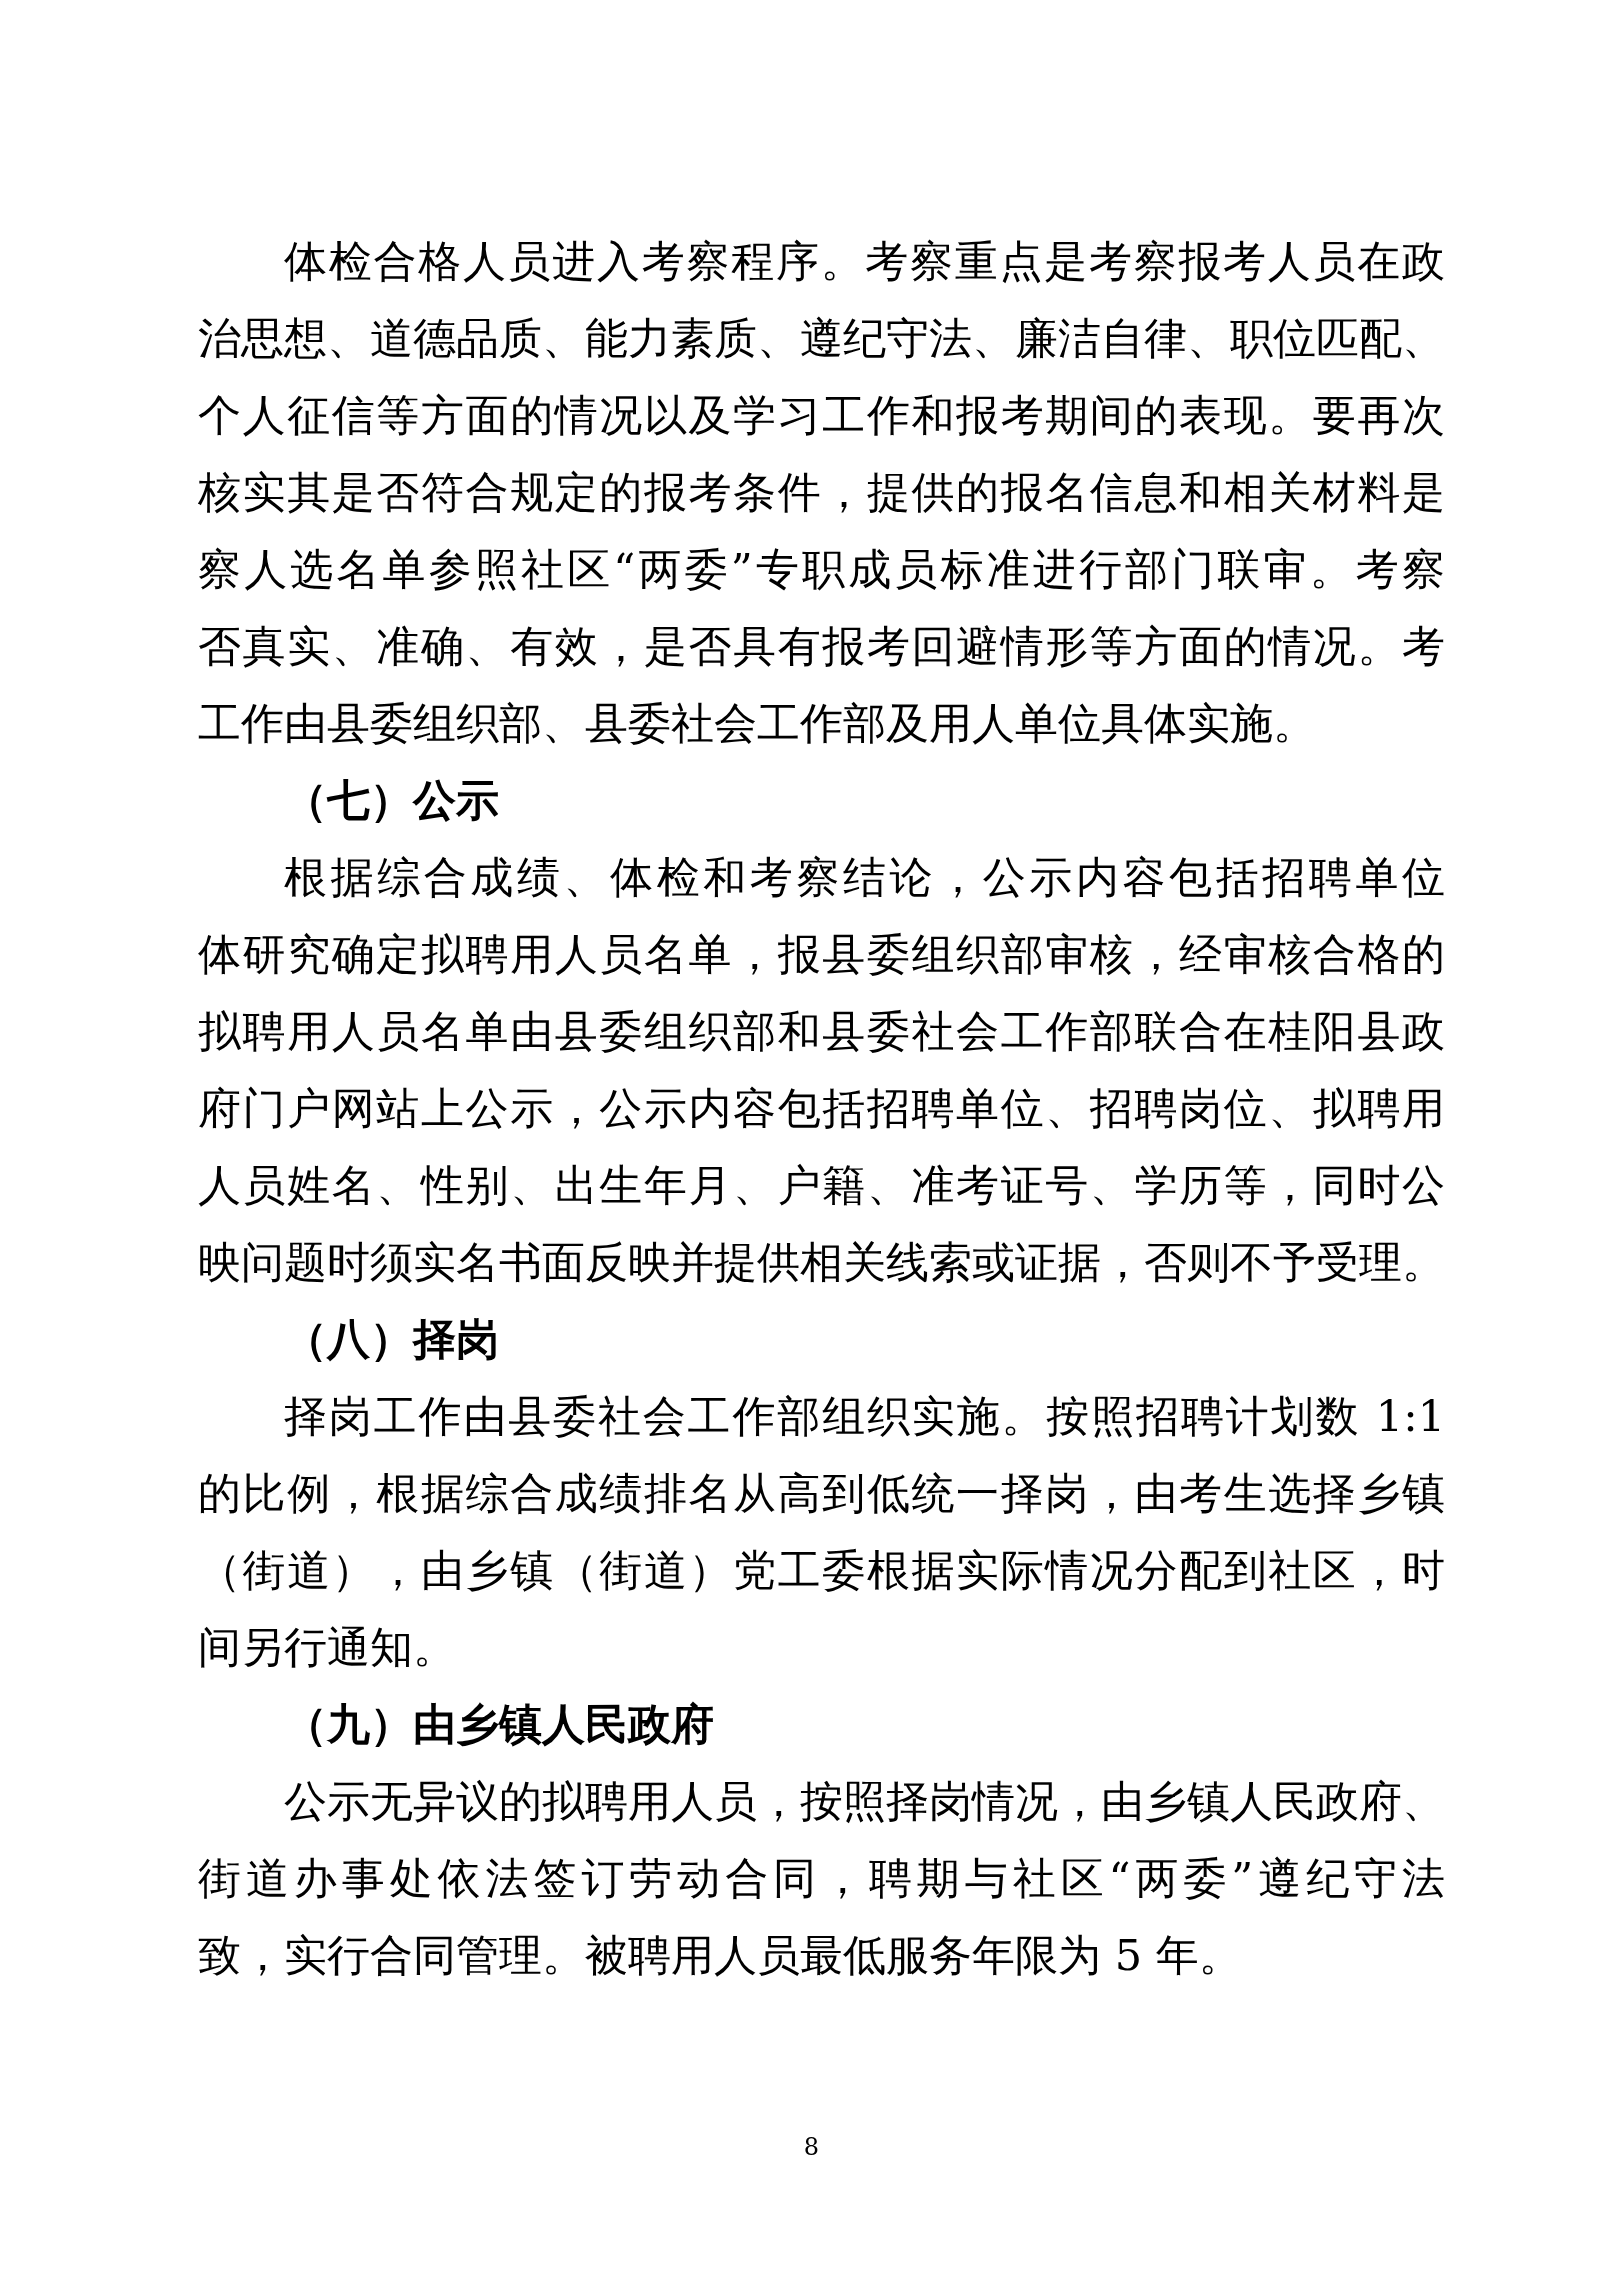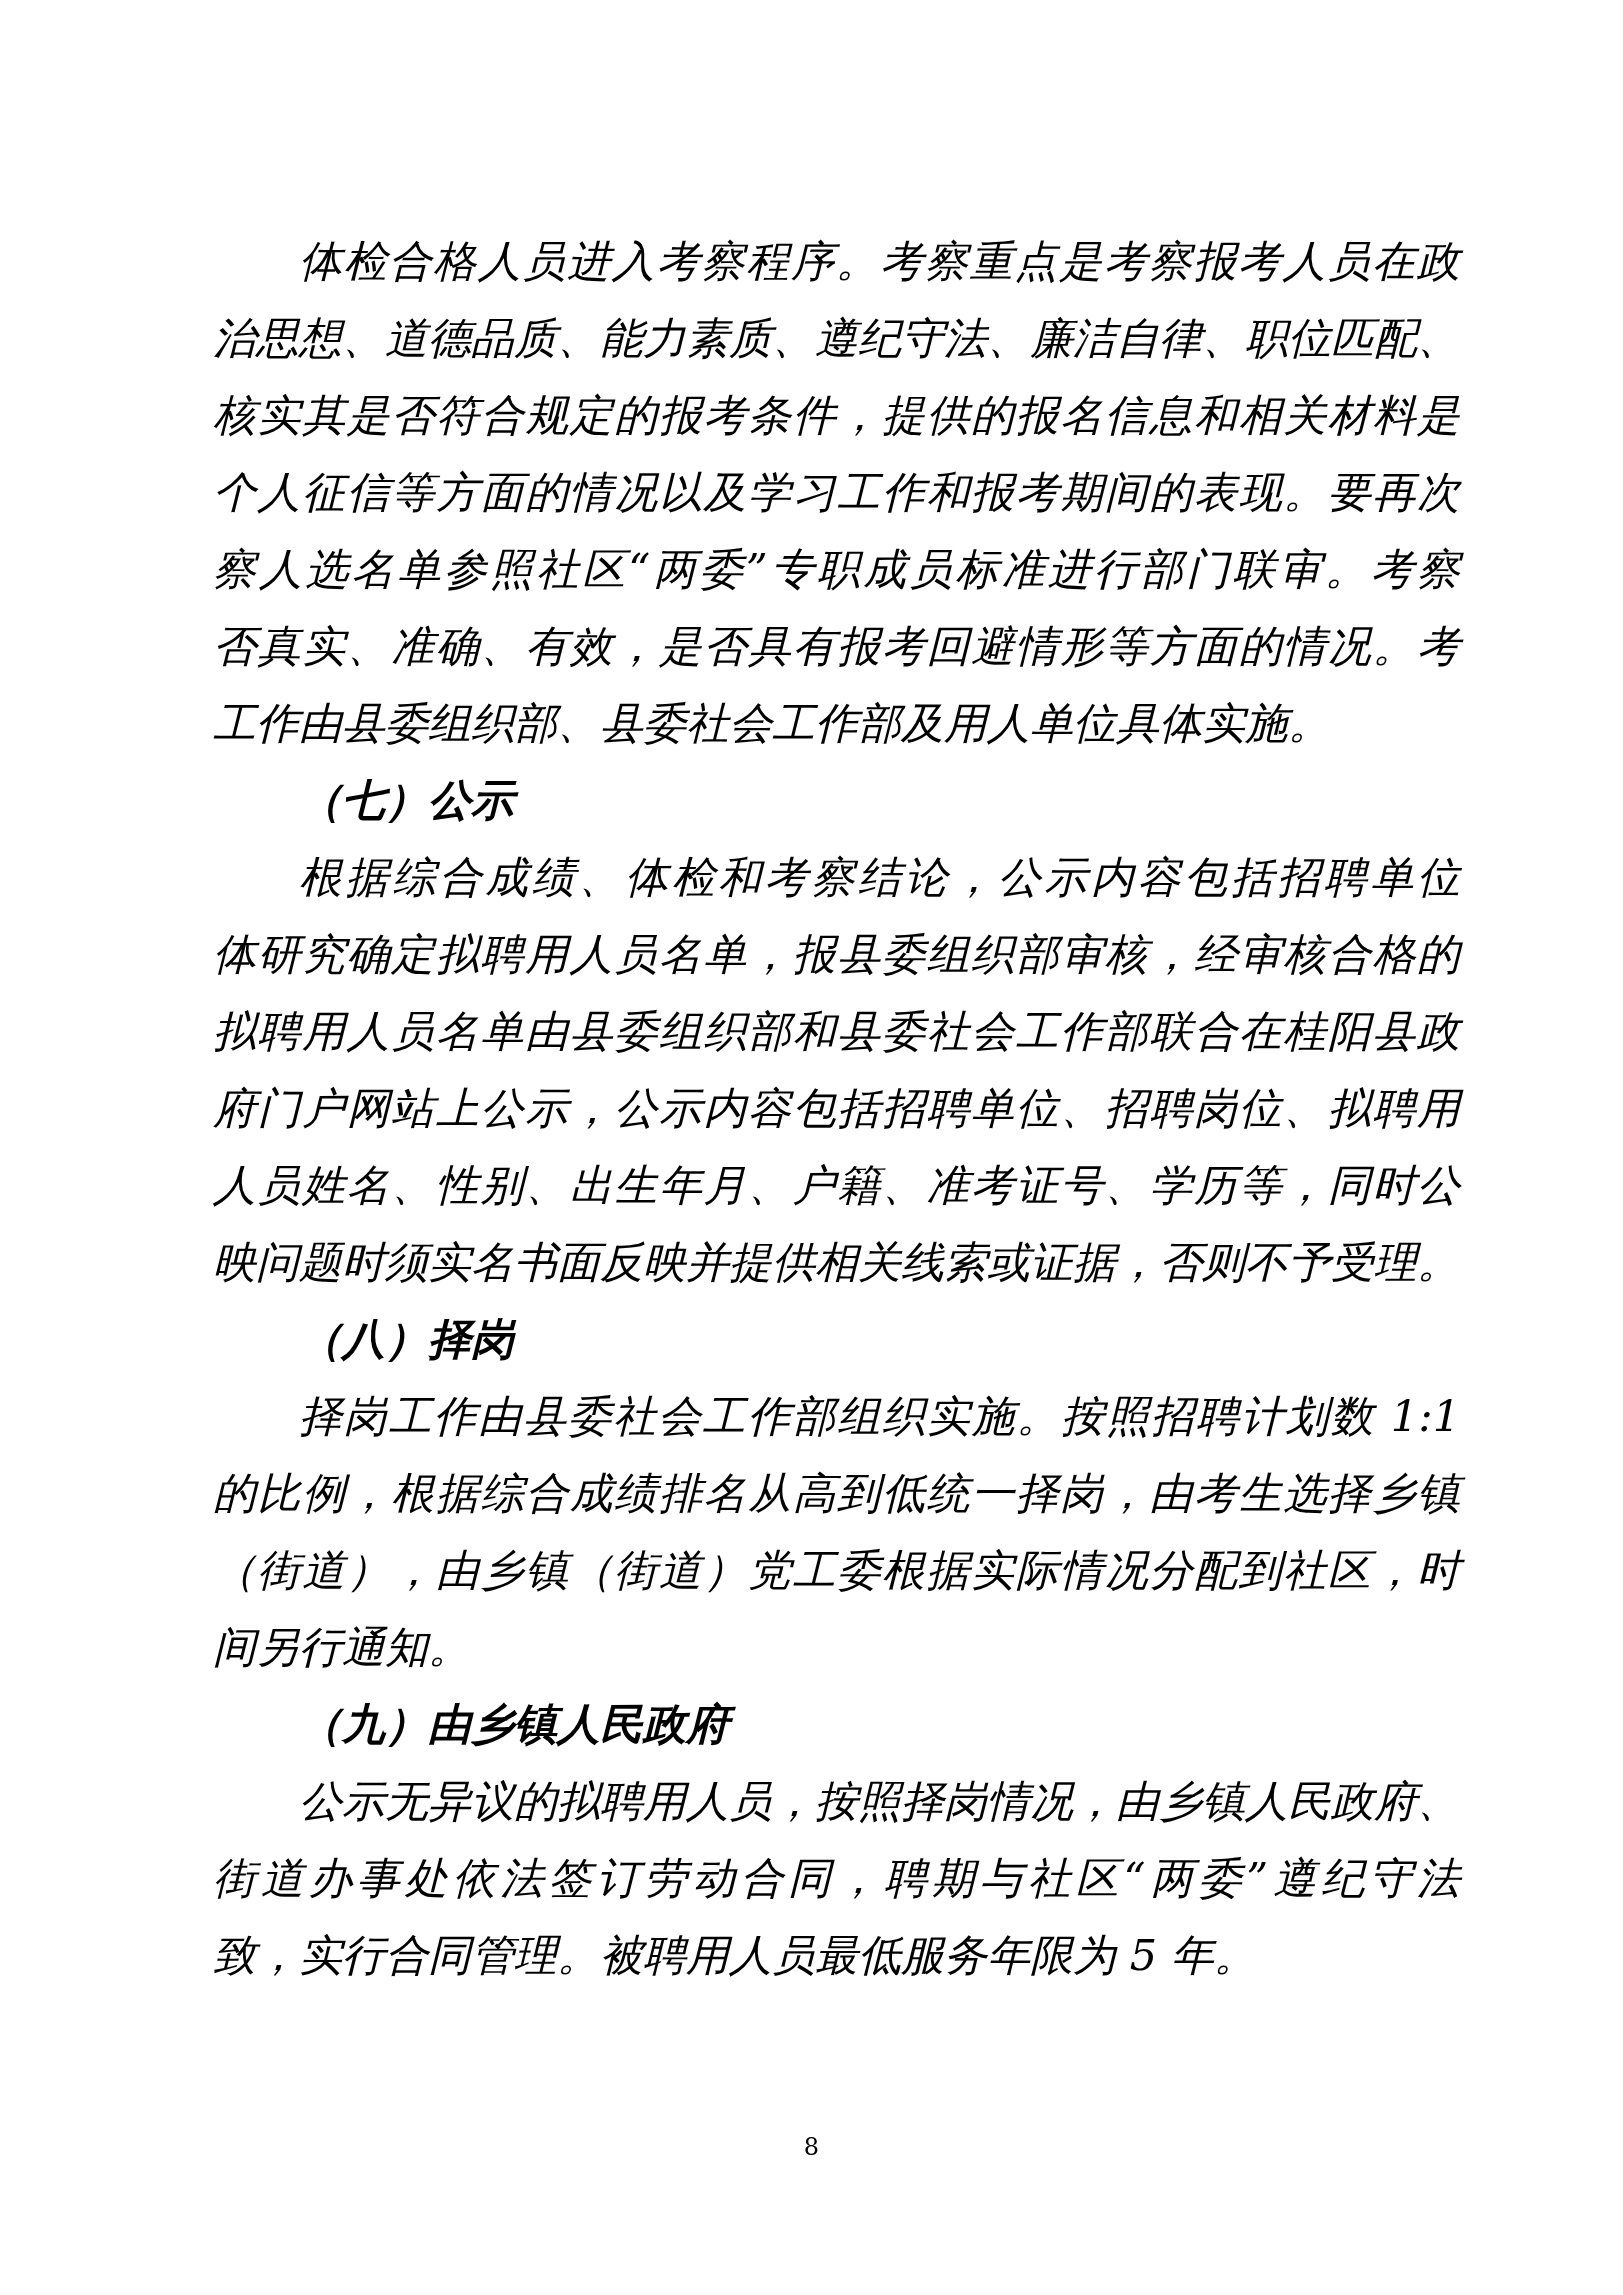--- a/index.html
+++ b/index.html
@@ -11,24 +11,23 @@
     position: relative;
     width: 1623px;
     height: 2295px;
     background: #ffffff;
     color: #000000;
     font-family: "DejaVu Serif", "Liberation Serif", serif;
     overflow: hidden;
   }
   .text-block {
     position: absolute;
-    left: 213px;
+    left: 198px;
     top: 223px;
     width: 1247px;
-    font-style: italic;
   }
   .line {
     height: 77px;
     line-height: 77px;
     font-size: 43px;
     letter-spacing: 0;
   }
   
   .j {
     text-align: justify;
@@ -60,22 +59,22 @@
     font-weight: normal;
   }
 </style>
 </head>
 <body>
 
 <div class="page">
   <div class="text-block">
     <div class="line j indent">体检合格人员进入考察程序。考察重点是考察报考人员在政</div>
     <div class="line j">治思想、道德品质、能力素质、遵纪守法、廉洁自律、职位匹配、</div>
+    <div class="line j">个人征信等方面的情况以及学习工作和报考期间的表现。要再次</div>
     <div class="line j">核实其是否符合规定的报考条件，提供的报名信息和相关材料是</div>
-    <div class="line j">个人征信等方面的情况以及学习工作和报考期间的表现。要再次</div>
     <div class="line j">察人选名单参照社区“两委”专职成员标准进行部门联审。考察</div>
     <div class="line j">否真实、准确、有效，是否具有报考回避情形等方面的情况。考</div>
     <div class="line left">工作由县委组织部、县委社会工作部及用人单位具体实施。</div>
     <div class="line heading indent">（七）公示</div>
     <div class="line j indent">根据综合成绩、体检和考察结论，公示内容包括招聘单位</div>
     <div class="line j">体研究确定拟聘用人员名单，报县委组织部审核，经审核合格的</div>
     <div class="line j">拟聘用人员名单由县委组织部和县委社会工作部联合在桂阳县政</div>
     <div class="line j">府门户网站上公示，公示内容包括招聘单位、招聘岗位、拟聘用</div>
     <div class="line j">人员姓名、性别、出生年月、户籍、准考证号、学历等，同时公</div>
     <div class="line j">映问题时须实名书面反映并提供相关线索或证据，否则不予受理。</div>

